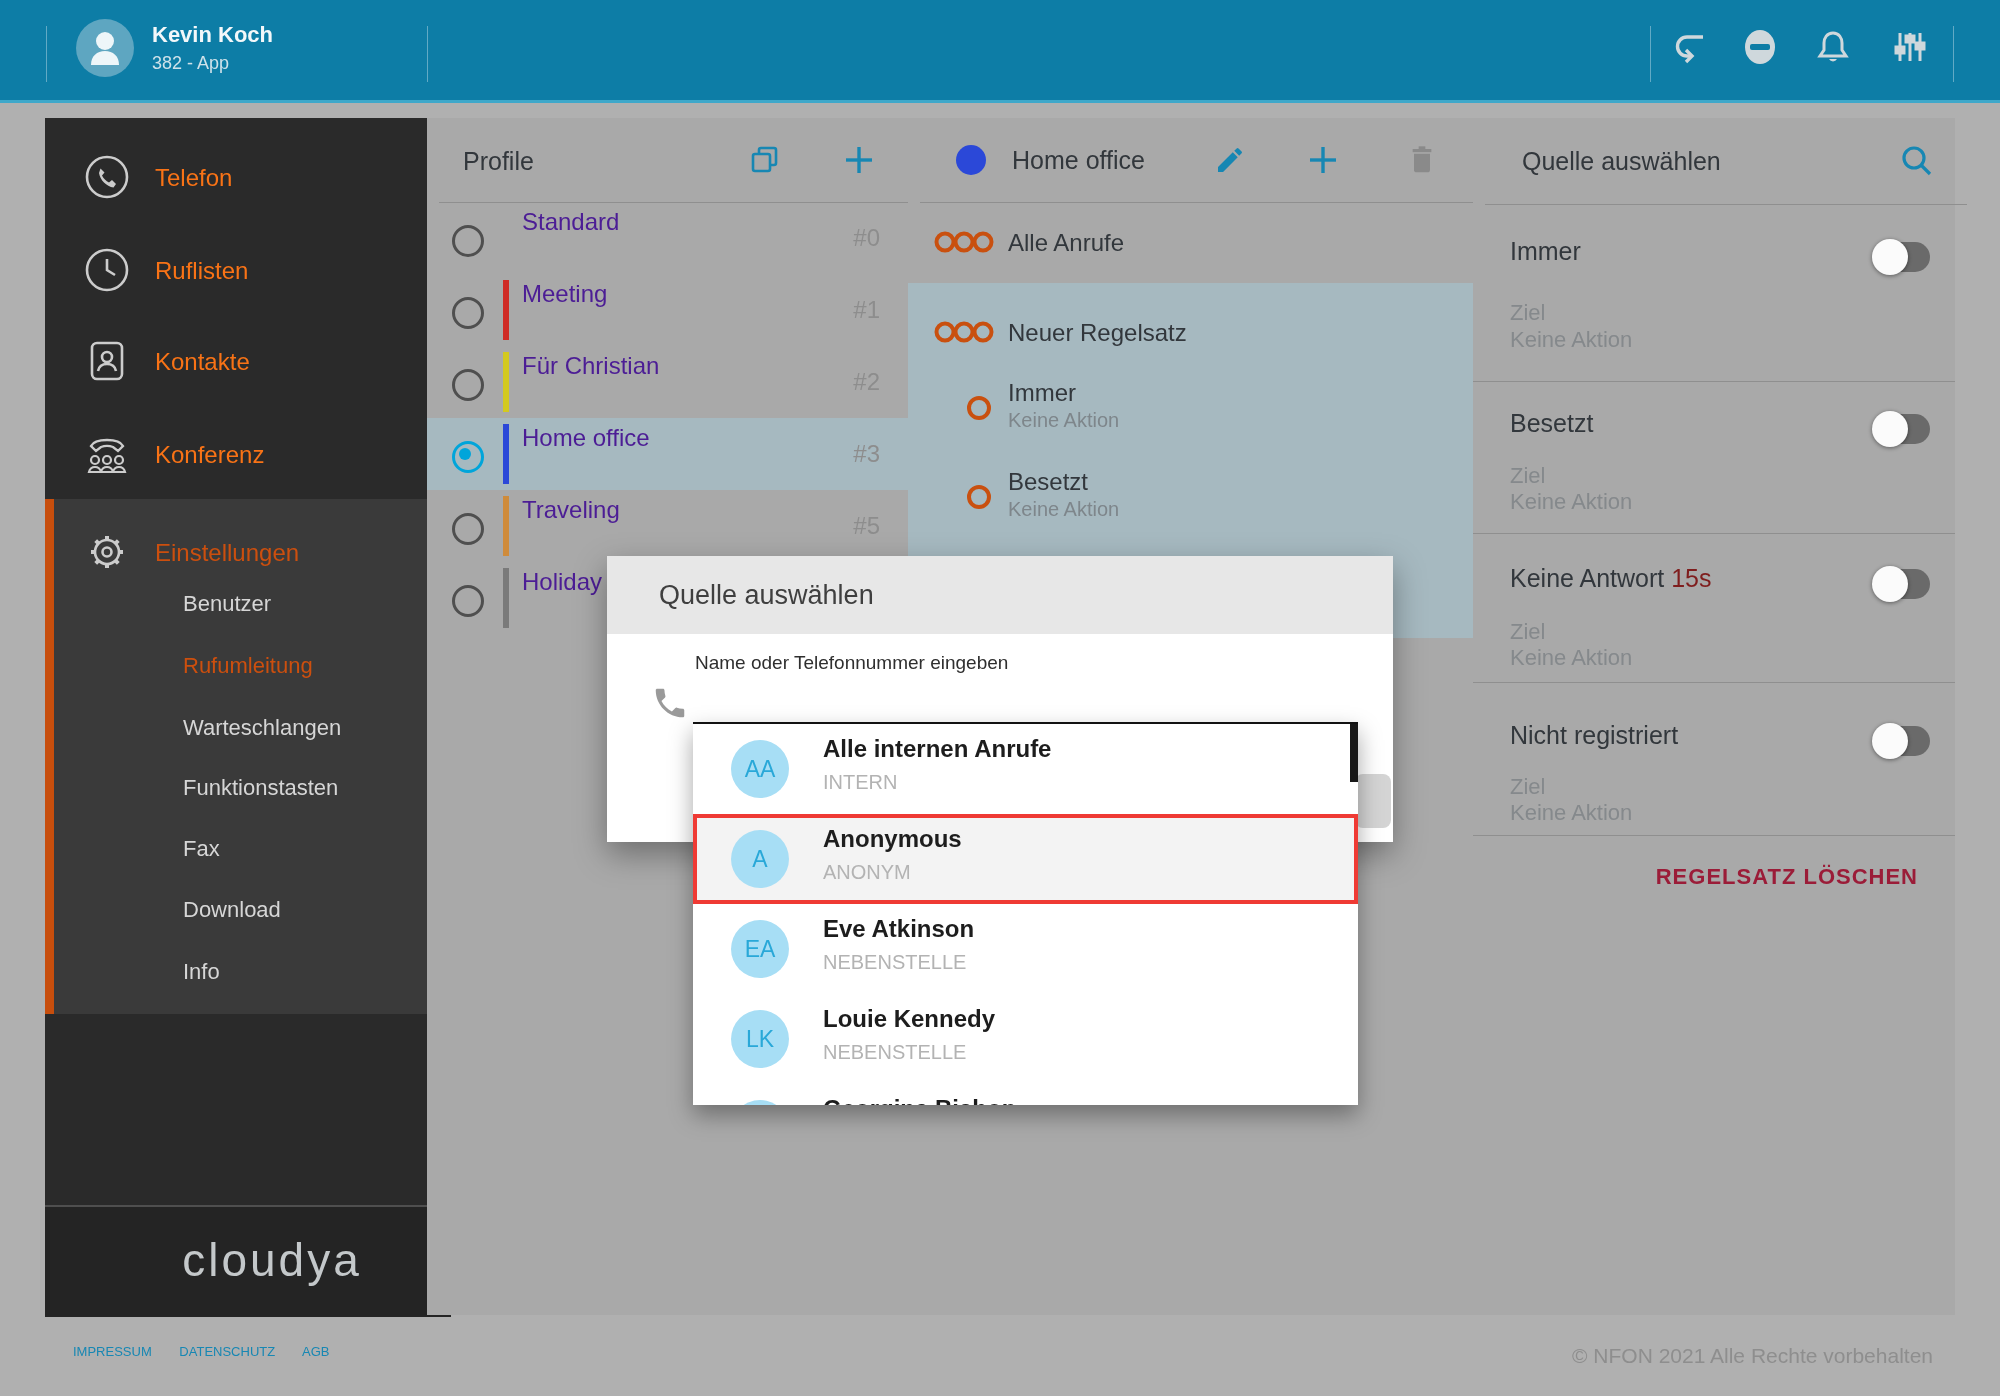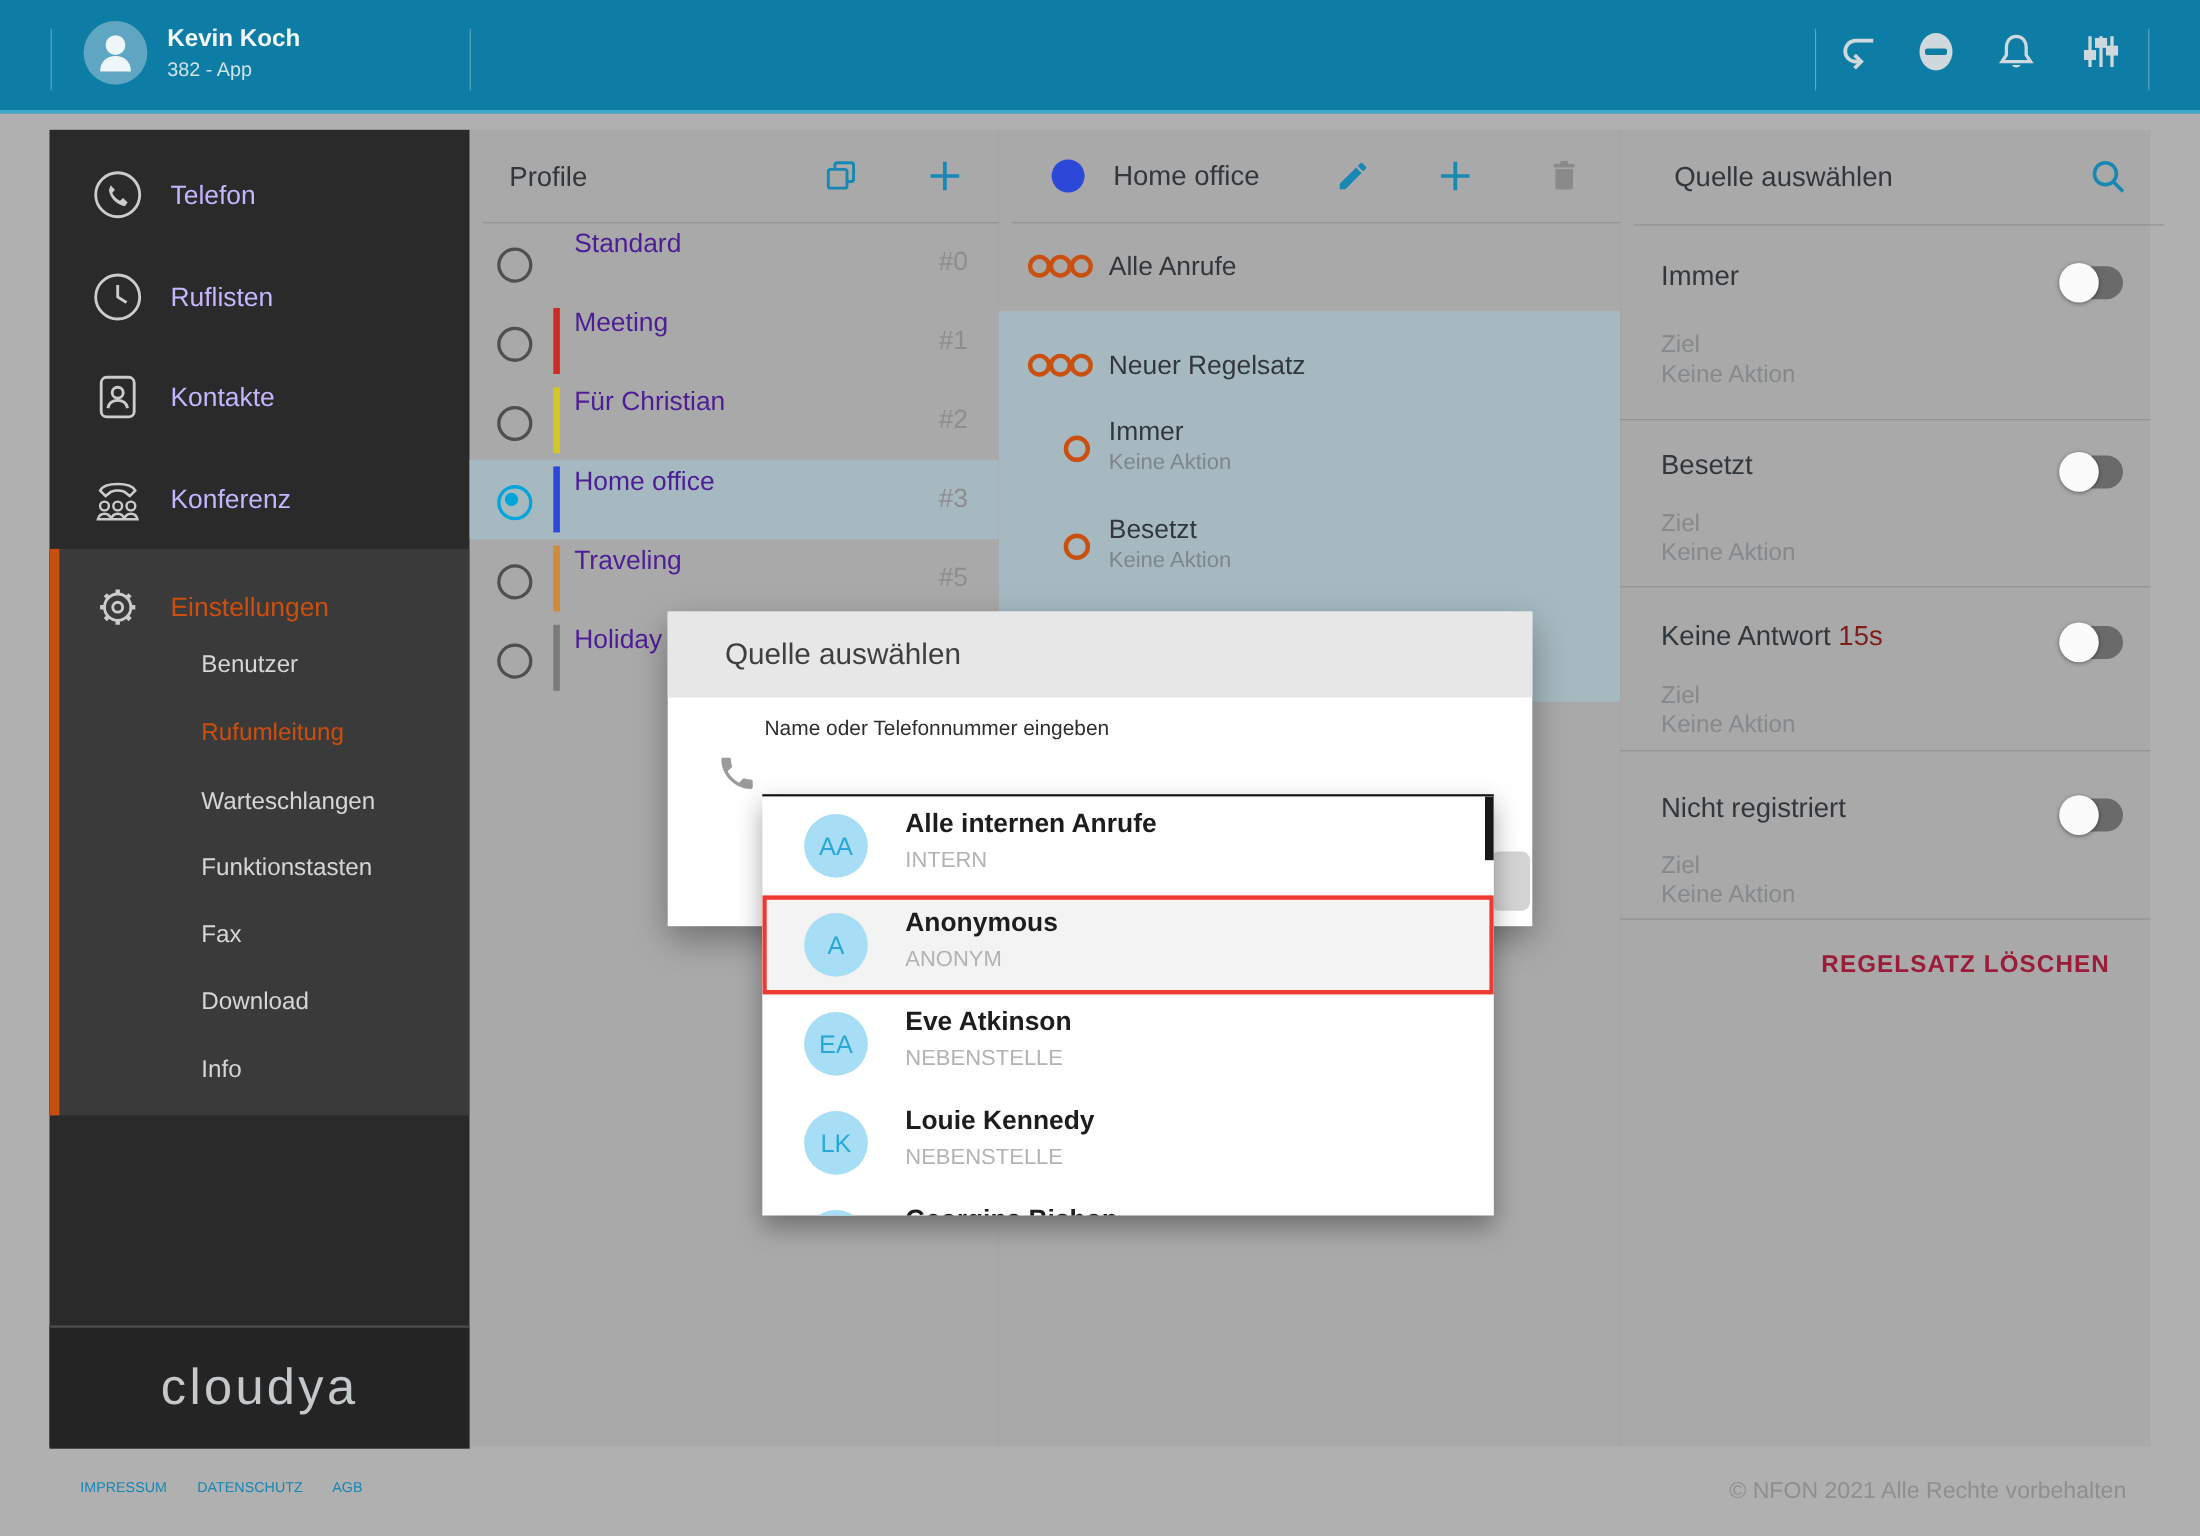--- a/index.html
+++ b/index.html
@@ -14,27 +14,27 @@
   .tb-sub{position:absolute;left:152px;top:53px;font-size:18px;color:#cfe2ea;}
   .tb-ico{position:absolute;top:27px;width:40px;height:40px;}
   
   .panel{top:118px;height:1197px;background:#a9a9a9;}
   .panel-h{position:absolute;left:12px;top:0;width:100%;height:84px;border-bottom:1px solid #8f8f8f;}
   .panel-title{position:absolute;top:29px;font-size:25px;color:#32373c;}
   
   .sidebar{left:45px;width:382px;background:#2a2a2a;}
   .nav-item{position:absolute;left:0;width:100%;height:64px;cursor:pointer;}
   .nav-item .nico{position:absolute;left:38px;top:7px;width:48px;height:48px;}
-  .nav-item .nlabel{position:absolute;left:110px;top:18px;font-size:24px;color:#c4b5fd;}
+  .nav-item .nlabel{position:absolute;left:110px;top:18px;font-size:24px;color:#f97316;}
   .settings-block{position:absolute;left:0;top:381px;width:382px;height:515px;background:#3a3a3a;}
   .settings-bar{position:absolute;left:0;top:0;width:9px;height:100%;background:#c74e0d;}
   .sub-item{position:absolute;left:0;width:100%;height:48px;cursor:pointer;}
   .sub-item .slabel{position:absolute;left:138px;top:11px;font-size:22px;color:#d6d6d6;}
   .sub-item.active .slabel{color:#cc4f0e;}
-  .logo-block{position:absolute;left:0;top:1087px;width:382px;height:110px;background:#242424;border-top:2px solid #4f4f4f;}
+  .logo-block{position:absolute;left:0;top:1087px;width:382px;height:110px;background:#242424;border-top:2px solid #4f4f4f;padding-left:24px;}
   .logo-text{position:absolute;width:100%;top:26px;text-align:center;font-size:46px;color:#c4c8ca;letter-spacing:3px;font-weight:normal;}
   
   .profiles{left:427px;width:481px;border-right:1px solid #8f8f8f;}
   .p-row{position:absolute;left:0;width:100%;height:72px;cursor:pointer;}
   .p-row.sel{background:#a6b9c0;}
   .radio{position:absolute;left:25px;top:23px;width:26px;height:26px;border-radius:50%;border:3px solid #4f4f4f;}
   .radio.on{border-color:#00a5da;}
   .radio.on::after{content:"";position:absolute;left:4px;top:4px;width:12px;height:12px;border-radius:50%;background:#00a5da;}
   .cbar{position:absolute;left:76px;top:6px;width:6px;height:60px;}
   .p-name{position:absolute;left:95px;top:6px;font-size:24px;color:#4c1d95;}

